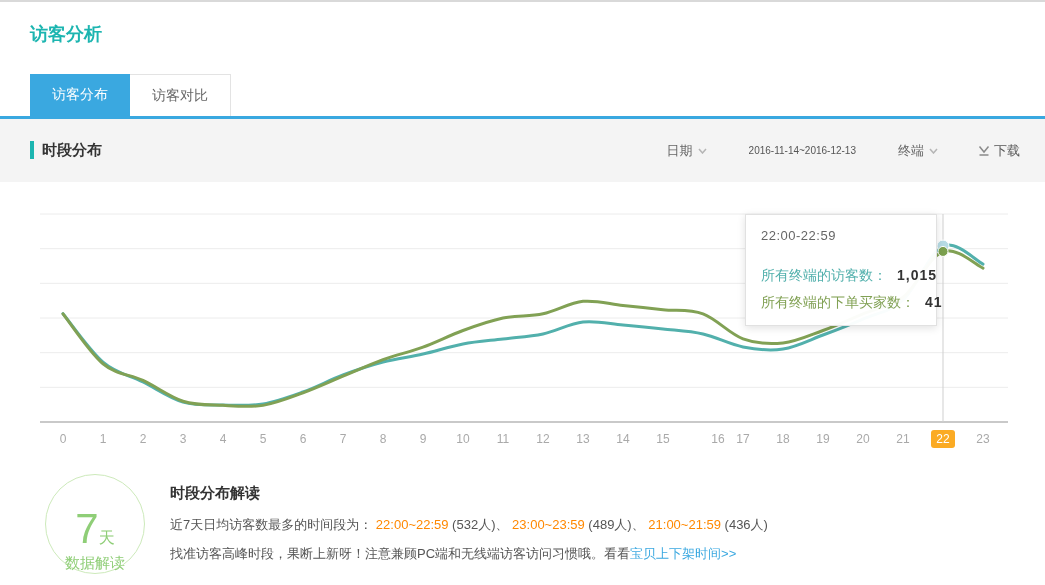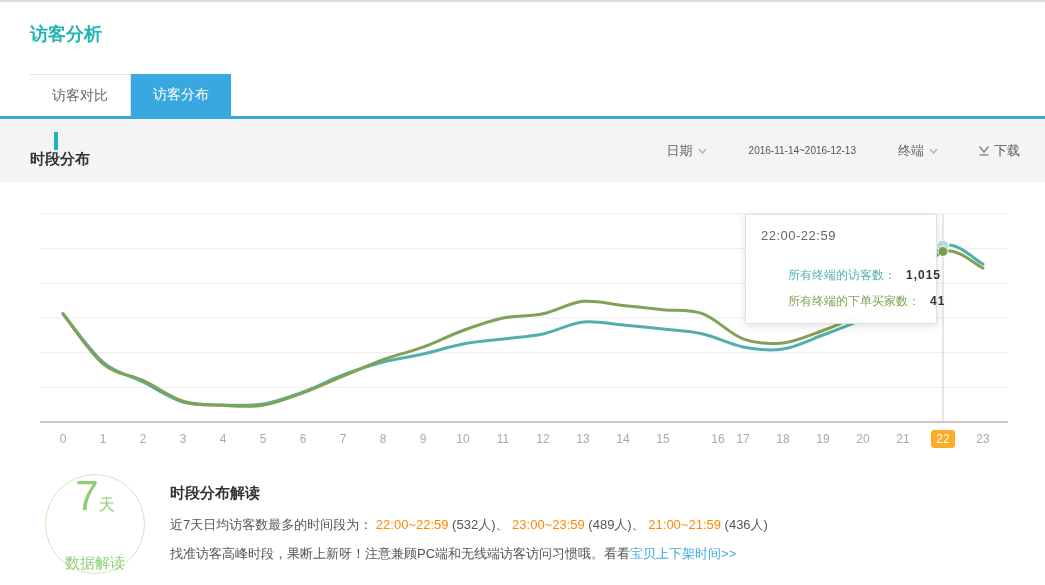--- a/index.html
+++ b/index.html
@@ -22,21 +22,21 @@
     font-size:14px; cursor:pointer;
   }
   .tab.active { background:#3aa8e0; color:#fff; }
   .tab.inactive { background:#fff; color:#666; border:1px solid #e3e3e3; border-bottom:none; border-left:none; }
   .tab-underline { position:absolute; left:0; top:114px; width:1045px; height:3px; background:#3aa8e0; }
   
   .toolbar {
     position:absolute; left:0; top:117px; width:1045px; height:63px;
     background:#f4f4f4; display:flex; align-items:center;
   }
-  .section-title-wrap { display:flex; align-items:center; margin-left:30px;flex-direction:column; }
+  .section-title-wrap { display:flex; margin-left:30px; }
   .accent-bar { width:4px; height:18px; background:#1cb5b0; margin-right:8px; }
   .section-title { font-size:15px; font-weight:bold; color:#333; }
   .toolbar-right { margin-left:auto; margin-right:25px; display:flex; align-items:center; font-size:13px; color:#666; }
   .dropdown { display:flex; align-items:center; cursor:pointer; }
   .chev { margin-left:5px; width:9px; height:6px; }
   .chev polyline { fill:none; stroke:#b5b5b5; stroke-width:1.5; }
   .date-range { margin:0 42px; color:#555; font-size:10px; cursor:pointer; }
   .dl-btn { display:flex; align-items:center; margin-left:40px; cursor:pointer; color:#555; }
   .dl-icon { margin-right:4px; width:12px; height:12px; }
   .dl-icon polyline, .dl-icon line { fill:none; stroke:#8a8a8a; stroke-width:1.5; }
@@ -50,49 +50,49 @@
   .x-label.hot {
     background:#fbab24; color:#fff; border-radius:3px;
     width:24px; padding:2px 0; top:248px;
   }
   .tooltip {
     position:absolute; left:745px; top:32px; width:192px;
     background:rgba(255,255,255,.97); border:1px solid #e1e1e1;
     box-shadow:0 2px 8px rgba(0,0,0,.12); padding:13px 15px; z-index:5;
   }
   .tooltip-time { font-size:13px; color:#666; margin-bottom:24px; letter-spacing:.5px; }
-  .tooltip-row { font-size:12px; margin-top:9px; white-space:nowrap;margin-left:27px; }
+  .tooltip-row { font-size:14px; margin-top:9px; white-space:nowrap; }
   .tooltip-row .lbl.teal { color:#52b0ac; }
   .tooltip-row .lbl.green { color:#81a154; }
   .tooltip-row .val { color:#333; font-weight:bold; margin-left:10px; letter-spacing:1px; }
   
   .insight { position:absolute; left:0; top:460px; width:1045px; }
   .badge-circle {
     position:absolute; left:45px; top:12px; width:100px; height:100px;
     border:1px solid #cdeabb; border-radius:50%; background:#fff;
-    display:flex; flex-direction:column; align-items:center; justify-content:space-between;
+    display:flex; flex-direction:column; align-items:center; justify-content:flex-end;
   }
   .badge-line1 { color:#8fce77; line-height:1; }
   .badge-big { font-size:42px; font-weight:300; }
   .badge-unit { font-size:16px; }
   .badge-sub { color:#8fce77; font-size:15px; margin-top:4px; }
   .insight-body { position:absolute; left:170px; top:22px; width:840px; }
   .insight-heading { font-size:15px; font-weight:bold; color:#333; margin-bottom:13px; }
   .insight-line { font-size:13px; color:#555; margin-bottom:11px; }
   .seg-orange { color:#ff8800; }
   .seg-link { color:#3aa8e0; cursor:pointer; }
 </style>
 </head>
 <body>
 
 <div class="page-title">访客分析</div>
 
 <div class="tabbar">
+  <div class="tab active">访客分布</div>
   <div class="tab inactive">访客对比</div>
-  <div class="tab active">访客分布</div>
 </div>
 <div class="tab-underline"></div>
 
 <div class="toolbar">
   <div class="section-title-wrap">
     <div class="accent-bar"></div>
     <div class="section-title">时段分布</div>
   </div>
   <div class="toolbar-right">
     <div class="dropdown">

